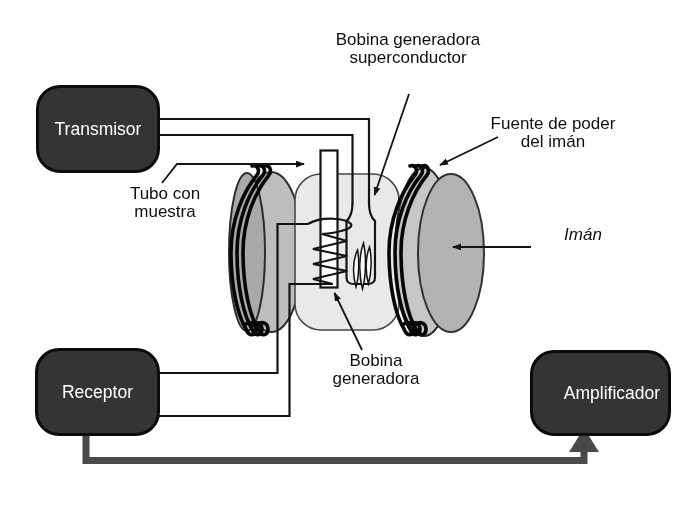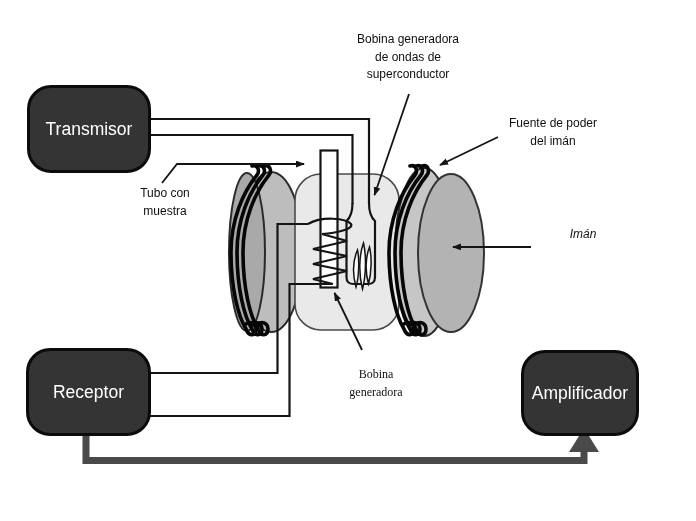--- a/index.html
+++ b/index.html
@@ -7,25 +7,26 @@
   .stage{position:relative;width:696px;height:521px;background:#ffffff;}
   .stage > svg{position:absolute;left:0;top:0;}
   .box{
     position:absolute;
     background:#343434;
     border:3px solid #0b0b0b;
     border-radius:24px;
     color:#fff;
     display:flex;align-items:center;justify-content:center;
     font-size:17.5px;
+    margin-left:9px;
   }
   .lbl{
     position:absolute;
     text-align:center;
-    font-size:12px;
+    font-size:17px;
     line-height:17.5px;
     color:#0f0f0f;
   }
   .lbl span{display:block;}
 </style>
 </head>
 <body>
 
 <div class="stage">
 
@@ -96,42 +97,41 @@
       <polygon points="584,428 569,452 599,452" fill="#4a4a4a"></polygon>
     </g>
   </svg>
 
   <div class="box" style="left:27px;top:85px;width:118px;height:82px;">
     <span>Transmisor</span>
   </div>
   <div class="box" style="left:26px;top:348px;width:119px;height:82px;">
     <span>Receptor</span>
   </div>
-  <div class="box" style="left:521px;top:350px;width:112px;height:80px;">
+  <div class="box" style="left:521px;top:350px;width:112px;height:80px;padding-left:23px;">
     <span>Amplificador</span>
   </div>
 
   <div class="lbl" style="left:328px;top:31px;width:160px;">
     <span>Bobina generadora</span>
-    <span>de ondas de</span>
     <span>superconductor</span>
   </div>
 
   <div class="lbl" style="left:115px;top:185px;width:100px;">
     <span>Tubo con</span>
     <span>muestra</span>
   </div>
 
   <div class="lbl" style="left:478px;top:115px;width:150px;">
     <span>Fuente de poder</span>
     <span>del imán</span>
   </div>
 
   <div class="lbl" style="left:503px;top:226px;width:160px;font-style:italic;">
     <span>Imán</span>
   </div>
 
-  <div class="lbl" style="left:306px;top:366px;width:140px;font-family:Liberation Serif, serif;">
+  <div class="lbl" style="left:306px;top:352px;width:140px;">
     <span>Bobina</span>
     <span>generadora</span>
   </div>
 
 </div>
 
 </body></html>

